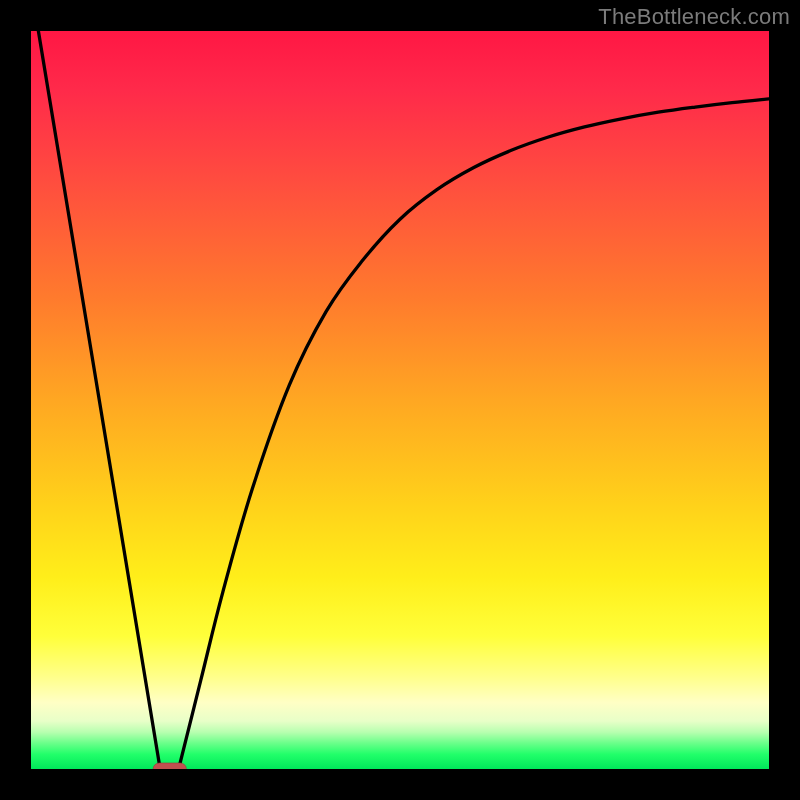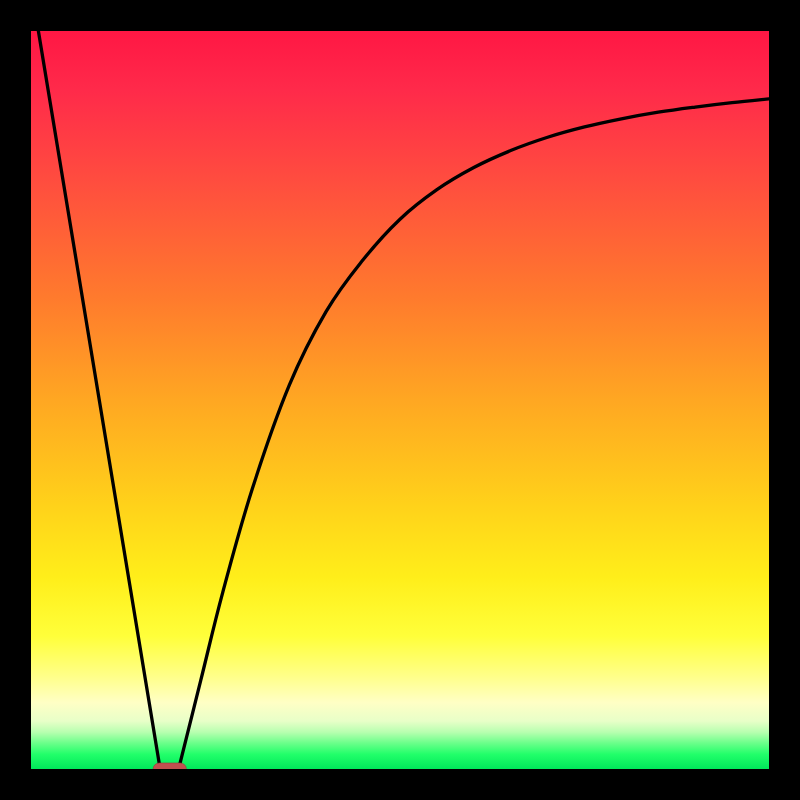--- a/index.html
+++ b/index.html
@@ -70,14 +70,15 @@
 
     <svg class="curves" viewBox="0 0 738 738" preserveAspectRatio="none">
 
       <path id="left-line-path" fill="none" stroke="#000000" stroke-width="3.3" stroke-linecap="round" d="M 7.38 0 L 129.15 738"></path>
       <path id="right-curve-path" fill="none" stroke="#000000" stroke-width="3.3" stroke-linecap="round" d="M 147.6 738 C 151.5852 722.0592, 161.7696 681.3216000000001, 169.74 649.44 C 177.71040000000002 617.5584, 182.5812 595.4184, 191.88 560.88 C 201.1788 526.3416, 209.4444 494.7552, 221.4 457.56 C 233.3556 420.3648, 245.01600000000002 386.1216, 258.3 354.24 C 271.584 322.3584, 281.916 303.0228, 295.2 280.44 C 308.484 257.8572, 318.81600000000003 245.38500000000002, 332.1 228.78000000000003 C 345.384 212.17500000000004, 355.716 200.80980000000005, 369 188.19000000000005 C 382.284 175.57020000000006, 392.61600000000004 167.96879999999996, 405.90000000000003 158.66999999999996 C 419.184 149.37119999999996, 429.516 143.57052000000007, 442.8 136.5300000000001 C 456.084 129.4894800000001, 466.416 125.00244000000005, 479.7 119.55600000000004 C 492.984 114.10956000000003, 503.31600000000003 110.52288000000004, 516.6 106.27200000000005 C 529.884 102.02112000000005, 540.216 99.26100000000004, 553.5 95.94000000000005 C 566.784 92.61900000000007, 577.116 90.47880000000013, 590.4 87.82200000000012 C 603.684 85.1652000000001, 614.016 83.30543999999998, 627.3 81.17999999999995 C 640.584 79.05455999999992, 650.916 77.74092, 664.2 76.01400000000001 C 677.484 74.28708000000002, 687.816 73.04724, 701.1 71.58600000000001 C 714.384 70.12476000000002, 731.358 68.56020000000007, 738 67.89600000000007"></path>
       <rect id="trough-marker" rx="6" ry="6" height="12" fill="#c1504f" stroke="#9a3a39" stroke-width="0.6" x="122.139" y="732" width="33.21"></rect>
     </svg>
 
   </div>
 
+  <div class="watermark">TheBottleneck.com</div>
 
 </div>
 
 </body></html>

